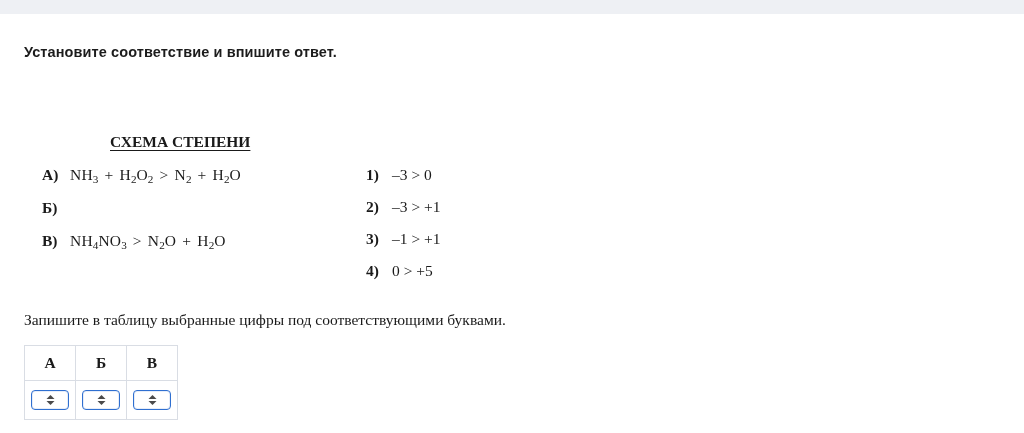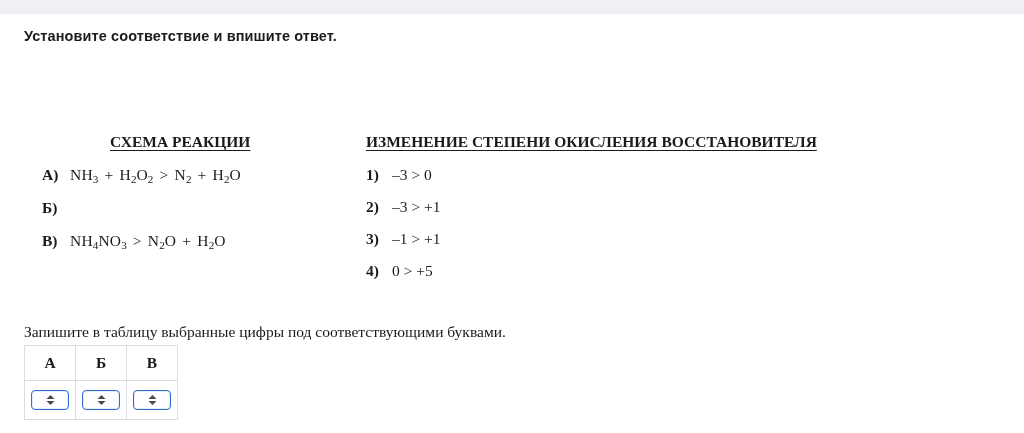--- a/index.html
+++ b/index.html
@@ -26,21 +26,21 @@
   #page {
     position: absolute;
     top: 14px; left: 0;
     width: 1024px;
     height: 419px;
     background: #ffffff;
   }
   .task-title {
     position: absolute;
     left: 24px;
-    top: 14px;
+    top: 30px;
     font-family: "Liberation Sans", sans-serif;
     font-weight: bold;
     font-size: 14.5px;
     letter-spacing: 0.1px;
     color: #1c1c1c;
   }
   .task-text {
     position: absolute;
     left: 24px;
     top: 54px;
@@ -94,21 +94,20 @@
   }
   .gap { padding: 0 2px; }
 
   .note {
     position: absolute;
     left: 24px;
     top: 297px;
     font-family: "Liberation Serif", serif;
     font-size: 15.5px;
     color: #1a1a1a;
-    margin-top: 12px;
   }
 
   #answer-table {
     position: absolute;
     left: 24px;
     top: 331px;
     border-collapse: collapse;
     background: #ffffff;
   }
   #answer-table th,
@@ -166,22 +165,21 @@
 </head>
 <body>
 
 <div id="top-strip"></div>
 
 <div id="page">
 
   <div class="task-title">Установите соответствие и впишите ответ.</div>
 
 
-  <div class="col-head" id="head-left">СХЕМА РЕАКЦИИ</div>
-  <div class="col-head" id="head-right">ИЗМЕНЕНИЕ СТЕПЕНИ ОКИСЛЕНИЯ ВОССТАНОВИТЕЛЯ</div>
+  <div class="col-head" id="head-left">СХЕМА СТЕПЕНИ</div>
 
   <div class="list" id="left-list">
 
     <div class="row">
       <span class="marker">А)</span>
       <span class="formula">NH<sub>3</sub><span class="gap"> + </span>H<sub>2</sub>O<sub>2</sub><span class="gap"> &gt; </span>N<sub>2</sub><span class="gap"> + </span>H<sub>2</sub>O</span>
     </div>
 
     <div class="row">
       <span class="marker">Б)</span>

